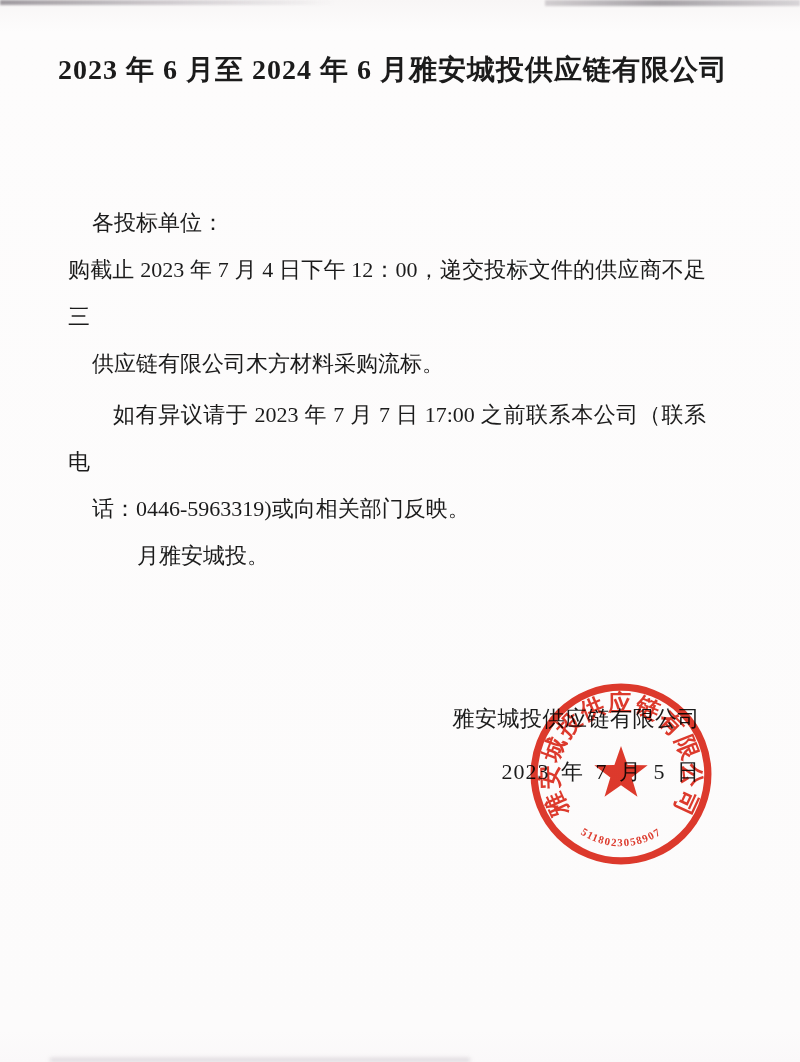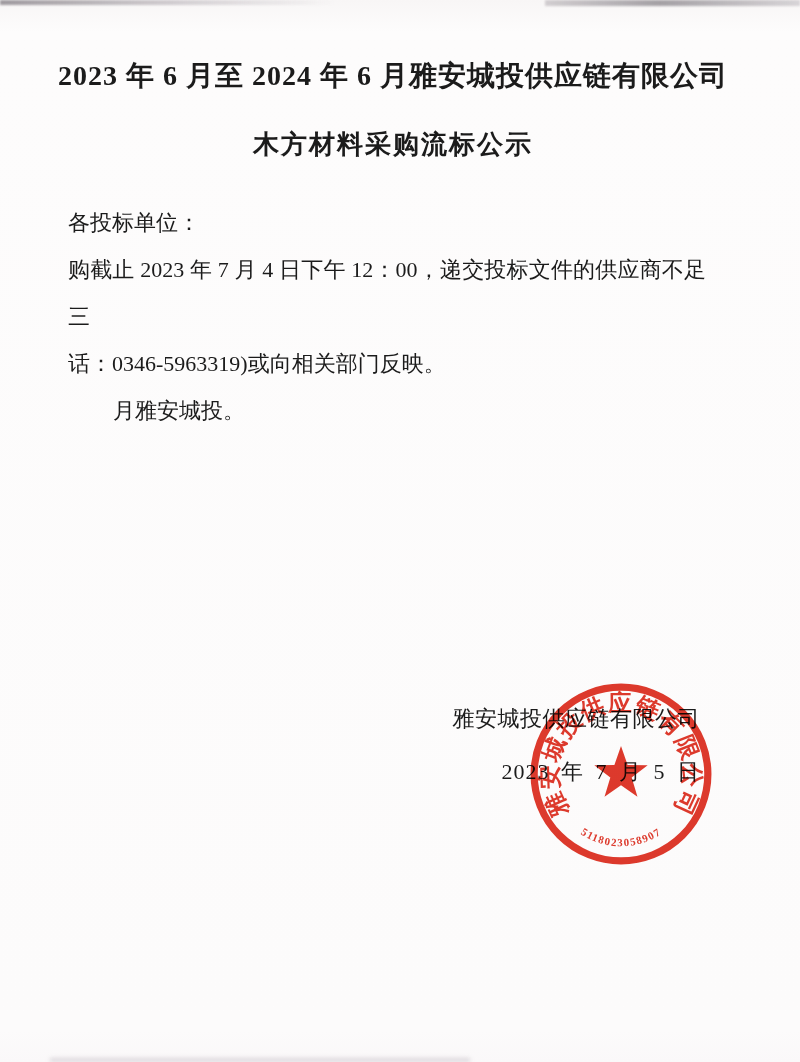--- a/index.html
+++ b/index.html
@@ -24,31 +24,31 @@
     background: linear-gradient(90deg, rgba(95,85,95,.25), rgba(62,56,66,.45) 45%, rgba(100,92,104,.22));
     filter: blur(1.3px);
   }
   .smudge-bottom {
     left: 50px; bottom: 0; width: 420px; height: 4px;
     background: rgba(140,130,142,.28);
     filter: blur(2px);
   }
   
   .title-block {
-    position: absolute; top: 56px; left: 0; right: 14px;
+    position: absolute; top: 50px; left: 0; right: 14px;
     text-align: center; font-weight: 700;
   }
   .title-line1 { font-size: 28px; letter-spacing: 1px; line-height: 40px; }
   .title-line2 { font-size: 26px; letter-spacing: 2px; margin-top: 31px; }
   
   .body-block {
     position: absolute; left: 68px; top: 199px; width: 638px;
     font-size: 22px; line-height: 47px;
   }
-  .line { white-space: nowrap; }
+  .line { white-space: nowrap; margin-left: 24px; }
   .jline { white-space: normal; text-align: justify; text-align-last: justify; }
   .indent { text-indent: 45px; }
   .para-gap { margin-top: 4px; }
   
   .sig-company {
     position: absolute; top: 704px; right: 100px;
     font-size: 22px; letter-spacing: 0.5px;
   }
   .sig-date {
     position: absolute; top: 757px; right: 100px;
@@ -70,27 +70,28 @@
 <body>
 
 <div class="page">
 
   <div class="smudge smudge-top-left"></div>
   <div class="smudge smudge-top-right"></div>
   <div class="smudge smudge-bottom"></div>
 
   <div class="title-block">
     <div class="title-line1">2023 年 6 月至 2024 年 6 月雅安城投供应链有限公司</div>
-    <div class="title-line2">木方材料采购流标公示</div>
   </div>
 
   <div class="body-block">
     <div class="line">各投标单位：</div>
     <div class="jline">购截止 2023 年 7 月 4 日下午 12：00，递交投标文件的供应商不足三</div>
-    <div class="line">话：0346-5963319)或向相关部门反映。</div>
+    <div class="line">供应链有限公司木方材料采购流标。</div>
+    <div class="jline indent para-gap">如有异议请于 2023 年 7 月 7 日 17:00 之前联系本公司（联系电</div>
+    <div class="line">话：0446-5963319)或向相关部门反映。</div>
     <div class="line indent">月雅安城投。</div>
   </div>
 
   <div class="sig-company">雅安城投供应链有限公司</div>
   <div class="sig-date">2023 年 7 月 5 日</div>
 
   <svg class="seal" viewBox="0 0 210 210" xmlns="http://www.w3.org/2000/svg" aria-hidden="true">
     <defs>
       <path id="ringPath" d="M 48.4 146.2 A 70 70 0 1 1 161.6 146.2" fill="none"></path>
       <path id="serialPath" d="M 59.1 170.5 A 80 80 0 0 0 150.9 170.5" fill="none"></path>

